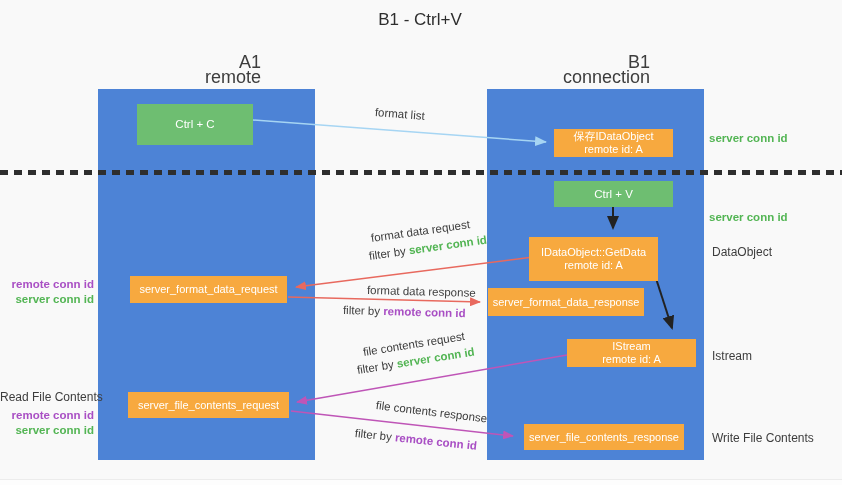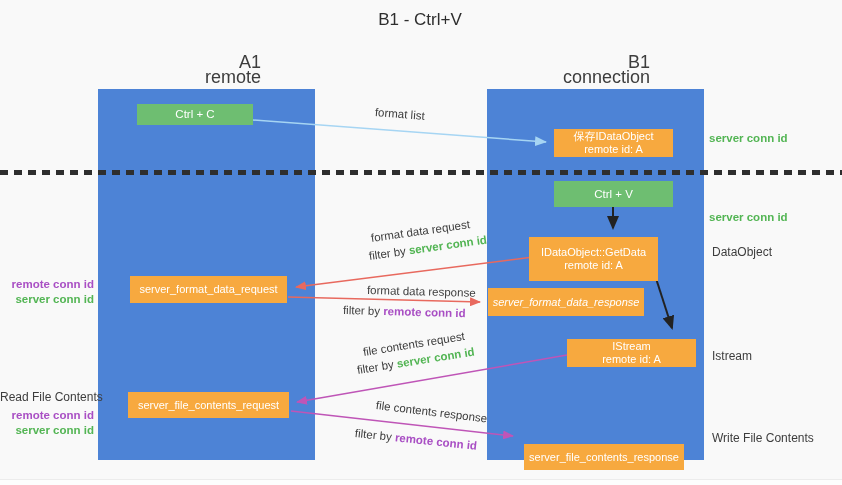--- a/index.html
+++ b/index.html
@@ -118,49 +118,49 @@
     <line x1="613" y1="207" x2="613" y2="228" stroke="#222222" stroke-width="2" marker-end="url(#ah-black)"></line>
     <line x1="549" y1="255" x2="296" y2="287" stroke="#e8695e" stroke-width="1.5" marker-end="url(#ah-red)"></line>
     <line x1="288" y1="297" x2="480" y2="302" stroke="#e8695e" stroke-width="1.5" marker-end="url(#ah-red)"></line>
     <line x1="652" y1="266" x2="672" y2="328" stroke="#222222" stroke-width="2" marker-end="url(#ah-black)"></line>
     <line x1="567" y1="355" x2="297" y2="402" stroke="#bf55b7" stroke-width="1.5" marker-end="url(#ah-magenta)"></line>
     <line x1="291" y1="411" x2="513" y2="436" stroke="#bf55b7" stroke-width="1.5" marker-end="url(#ah-magenta)"></line>
   </svg>
 
   <div class="dashed-line"></div>
 
-  <div class="box green" style="left:137px; top:104px; width:116px; height:21px; font-size:11.5px;">
+  <div class="box green" style="left:137px; top:104px; width:116px; height:41px; font-size:11.5px;">
     <span>Ctrl + C</span>
   </div>
   <div class="box orange" style="left:128px; top:392px; width:161px; height:26px;">
     <span>server_file_contents_request</span>
   </div>
   <div class="box orange" style="left:130px; top:276px; width:157px; height:27px;">
     <span>server_format_data_request</span>
   </div>
 
   <div class="box orange" style="left:554px; top:129px; width:119px; height:28px;">
     <span>保存IDataObject</span>
     <span>remote id: A</span>
   </div>
   <div class="box green" style="left:554px; top:181px; width:119px; height:26px; font-size:11.5px;">
     <span>Ctrl + V</span>
   </div>
   <div class="box orange" style="left:529px; top:237px; width:129px; height:44px;">
     <span>IDataObject::GetData</span>
     <span>remote id: A</span>
   </div>
-  <div class="box orange" style="left:488px; top:288px; width:156px; height:28px;font-style:italic;">
+  <div class="box orange" style="left:488px; top:288px; width:156px; height:28px;">
     <span>server_format_data_response</span>
   </div>
   <div class="box orange" style="left:567px; top:339px; width:129px; height:28px;">
     <span>IStream</span>
     <span>remote id: A</span>
   </div>
-  <div class="box orange" style="left:524px; top:424px; width:160px; height:26px;margin-top:20px;">
+  <div class="box orange" style="left:524px; top:424px; width:160px; height:26px;">
     <span>server_file_contents_response</span>
   </div>
 
   <div class="mid-label" style="left:375px; top:106px; transform:rotate(4.5deg);">format list</div>
 
   <div class="mid-label" style="left:371px; top:232px; transform:rotate(-8deg);">format data request</div>
   <div class="mid-label" style="left:369px; top:250px; transform:rotate(-8deg);">
     <span>filter by </span><span class="kw-green">server conn id</span>
   </div>
 

